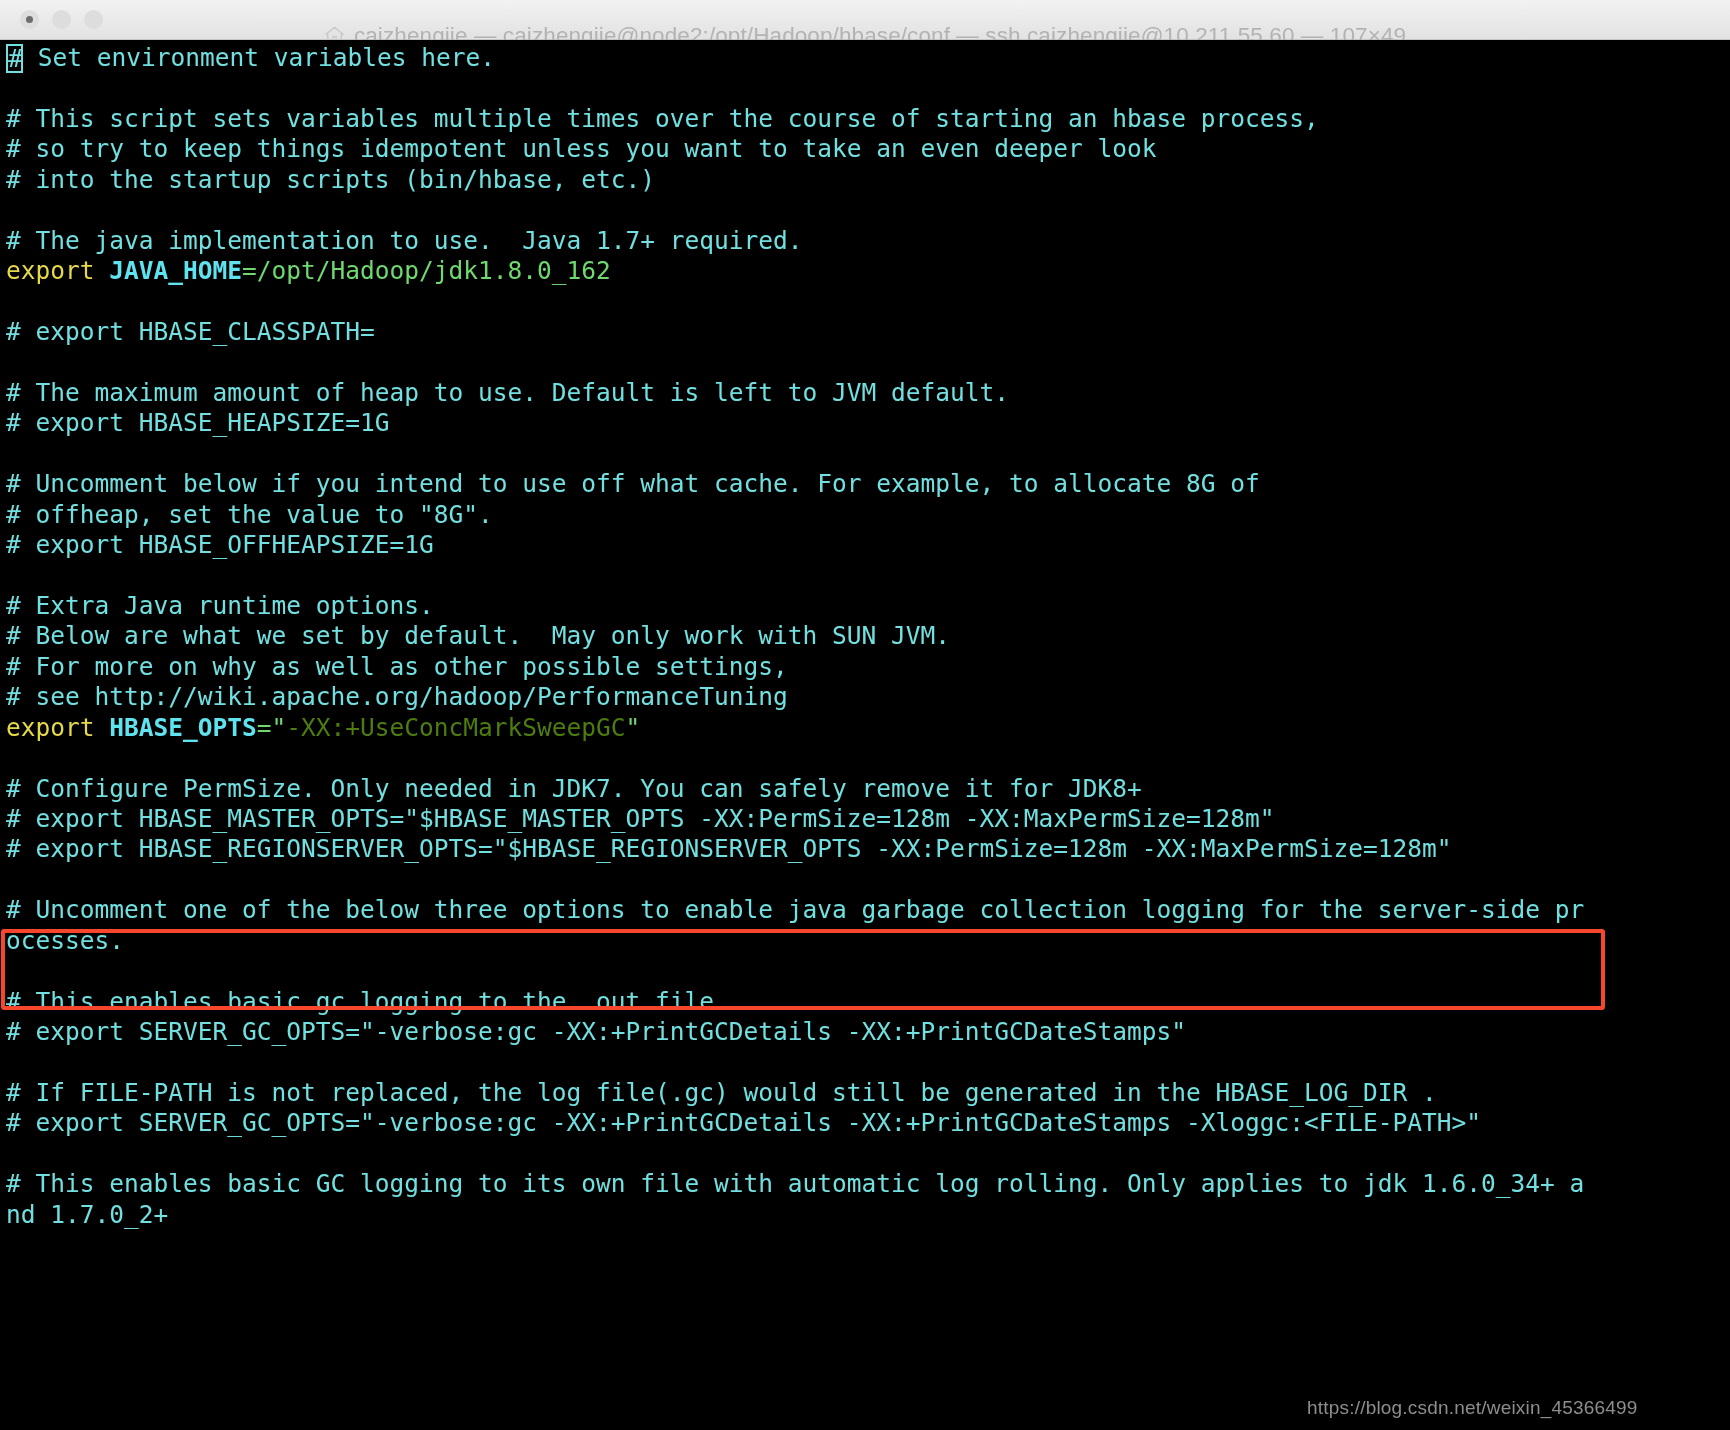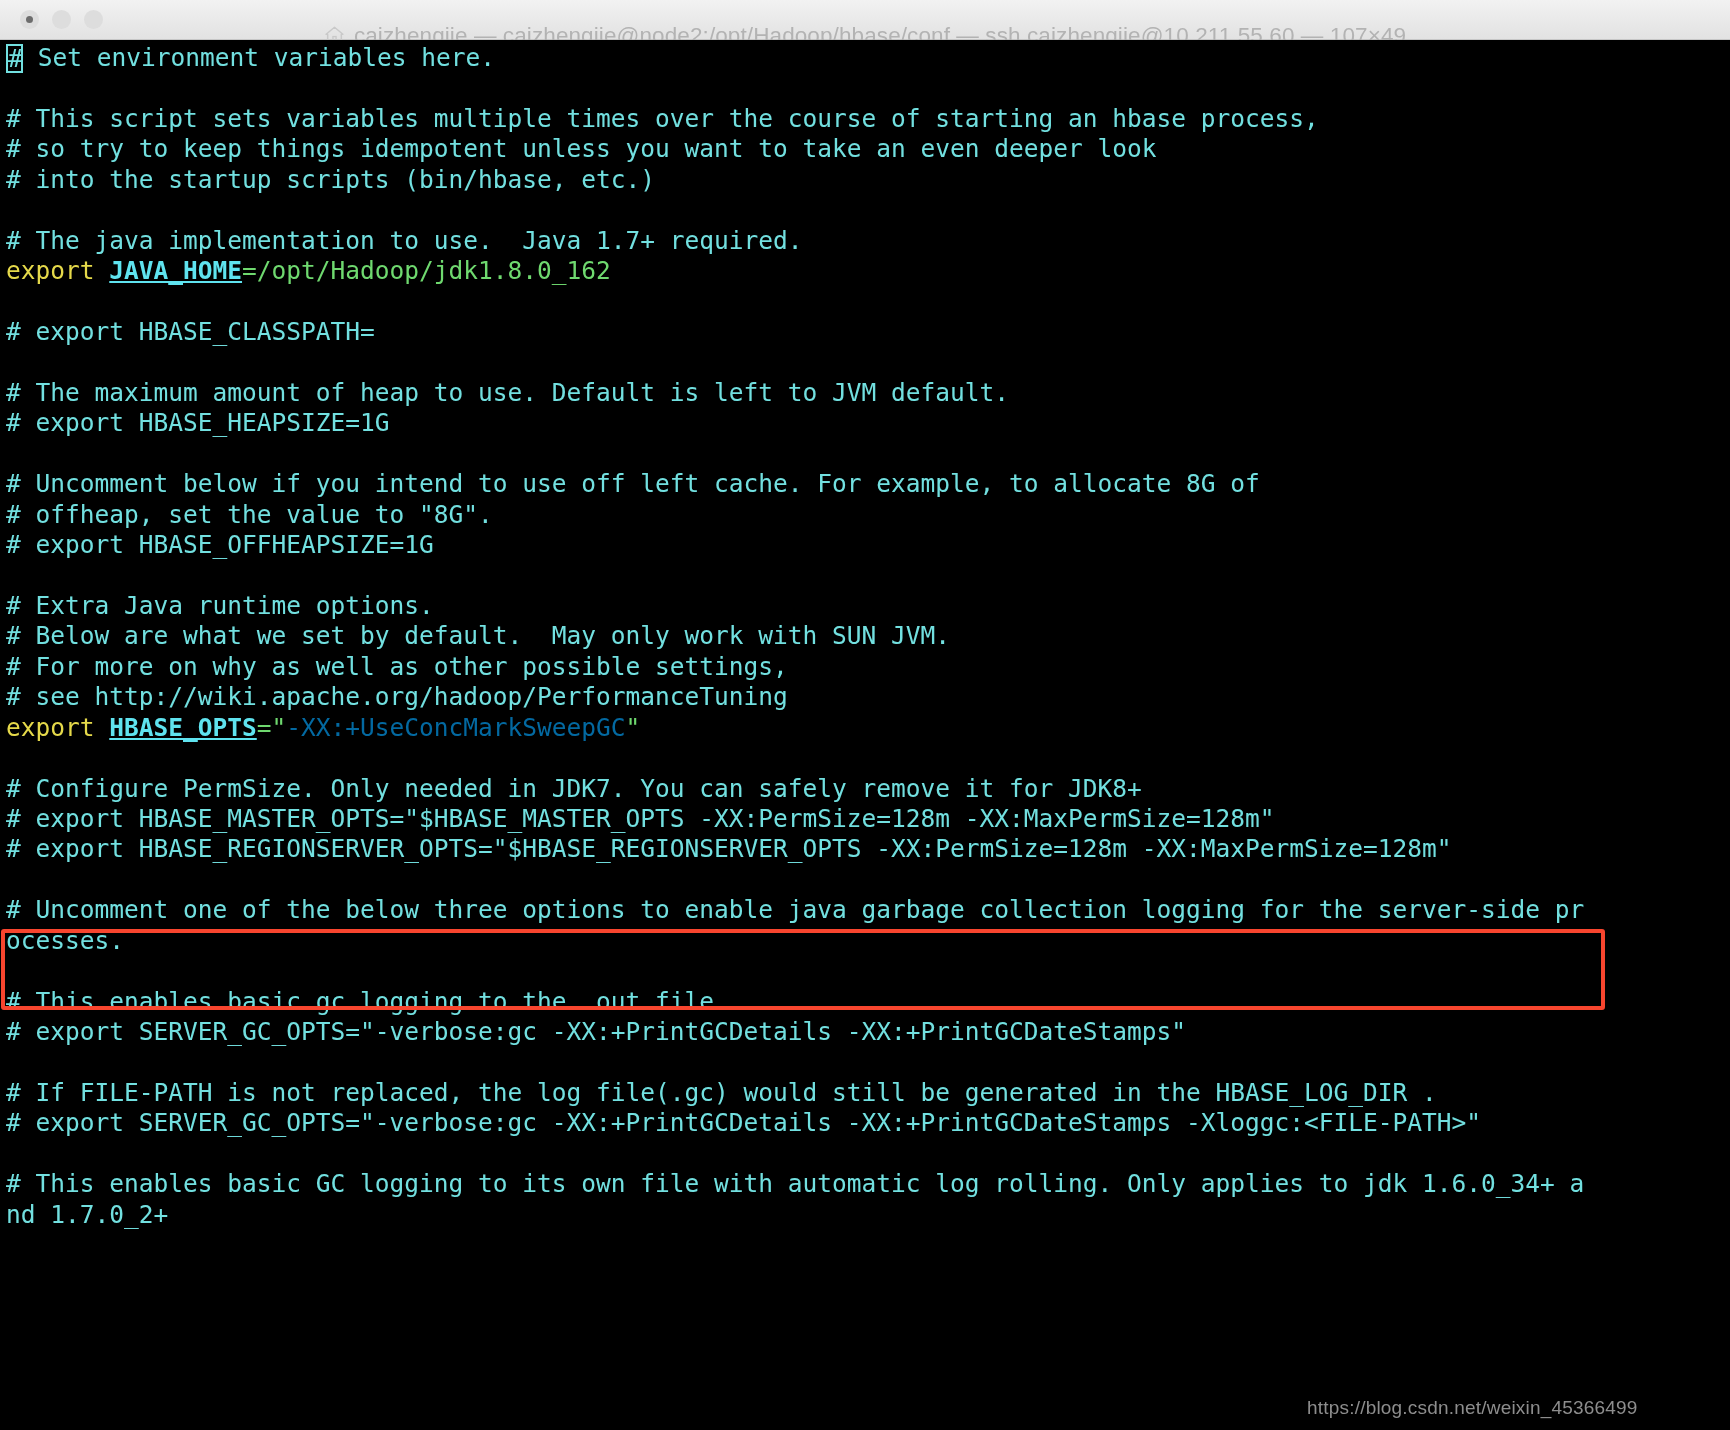--- a/index.html
+++ b/index.html
@@ -106,23 +106,23 @@
     height: 30.45px;
     line-height: 30.45px;
     font-size: 24.5px;
     white-space: pre;
     color: #72e0e0;
     letter-spacing: 0px;
   }
   
   .c-comment { color: #72e0e0; }
   .c-kw      { color: #e5d94a; }
-  .c-var     { color: #5fe3ef; font-weight: bold; text-decoration: underline; }
+  .c-var     { color: #5fe3ef; font-weight: bold; }
   .c-green   { color: #6fd96f; }
-  .c-magenta { color: #0369a1; }
+  .c-magenta { color: #4d7c0f; }
 
   
   .cursor {
     display: inline-block;
     border: 2px solid #72e0e0;
     box-sizing: border-box;
     padding: 0;
     margin: 0;
     line-height: 26px;
     height: 29px;
@@ -185,21 +185,21 @@
         <div class="line"><span class="c-comment"># into the startup scripts (bin/hbase, etc.)</span></div>
         <div class="line">&nbsp;</div>
         <div class="line"><span class="c-comment"># The java implementation to use.  Java 1.7+ required.</span></div>
         <div class="line"><span class="c-kw">export </span><span class="c-var">JAVA_HOME</span><span class="c-green">=/opt/Hadoop/jdk1.8.0_162</span></div>
         <div class="line">&nbsp;</div>
         <div class="line"><span class="c-comment"># export HBASE_CLASSPATH=</span></div>
         <div class="line">&nbsp;</div>
         <div class="line"><span class="c-comment"># The maximum amount of heap to use. Default is left to JVM default.</span></div>
         <div class="line"><span class="c-comment"># export HBASE_HEAPSIZE=1G</span></div>
         <div class="line">&nbsp;</div>
-        <div class="line"><span class="c-comment"># Uncomment below if you intend to use off left cache. For example, to allocate 8G of</span></div>
+        <div class="line"><span class="c-comment"># Uncomment below if you intend to use off what cache. For example, to allocate 8G of</span></div>
         <div class="line"><span class="c-comment"># offheap, set the value to "8G".</span></div>
         <div class="line"><span class="c-comment"># export HBASE_OFFHEAPSIZE=1G</span></div>
         <div class="line">&nbsp;</div>
         <div class="line"><span class="c-comment"># Extra Java runtime options.</span></div>
         <div class="line"><span class="c-comment"># Below are what we set by default.  May only work with SUN JVM.</span></div>
         <div class="line"><span class="c-comment"># For more on why as well as other possible settings,</span></div>
         <div class="line"><span class="c-comment"># see http://wiki.apache.org/hadoop/PerformanceTuning</span></div>
         <div class="line"><span class="c-kw">export </span><span class="c-var">HBASE_OPTS</span><span class="c-green">="</span><span class="c-magenta">-XX:+UseConcMarkSweepGC</span><span class="c-green">"</span></div>
         <div class="line">&nbsp;</div>
         <div class="line"><span class="c-comment"># Configure PermSize. Only needed in JDK7. You can safely remove it for JDK8+</span></div>

